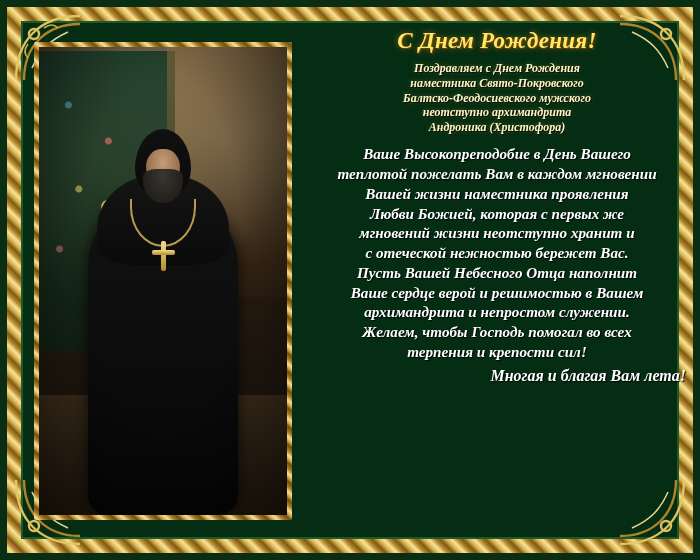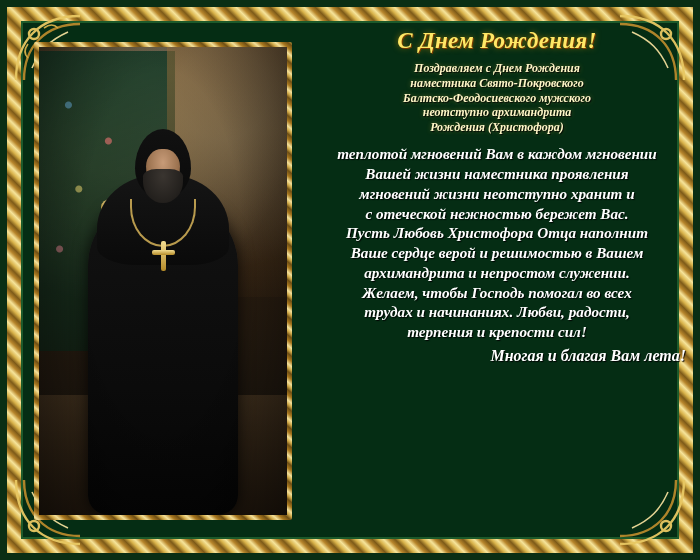--- a/index.html
+++ b/index.html
@@ -292,32 +292,33 @@
   </div>
 
   <div class="text-col">
     <h1 class="title">С Днем Рождения!</h1>
 
     <div class="subtitle">
       <div>Поздравляем с Днем Рождения</div>
       <div>наместника Свято-Покровского</div>
       <div>Балтско-Феодосиевского мужского</div>
       <div>неотступно архимандрита</div>
-      <div>Рождения (Христофора)</div>
+      <div>Андроника (Христофора)</div>
     </div>
 
     <div class="body">
-      <p>теплотой мгновений Вам в каждом мгновении</p>
+      <p>Ваше Высокопреподобие в День Вашего</p>
+      <p>теплотой пожелать Вам в каждом мгновении</p>
       <p>Вашей жизни наместника проявления</p>
+      <p>Любви Божией, которая с первых же</p>
       <p>мгновений жизни неотступно хранит и</p>
       <p>с отеческой нежностью бережет Вас.</p>
-      <p>Пусть Любовь Христофора Отца наполнит</p>
+      <p>Пусть Вашей Небесного Отца наполнит</p>
       <p>Ваше сердце верой и решимостью в Вашем</p>
       <p>архимандрита и непростом служении.</p>
       <p>Желаем, чтобы Господь помогал во всех</p>
-      <p>трудах и начинаниях. Любви, радости,</p>
       <p>терпения и крепости сил!</p>
     </div>
 
     <div class="closing">Многая и благая Вам лета!</div>
   </div>
 
 </div>
 
 </body></html>

